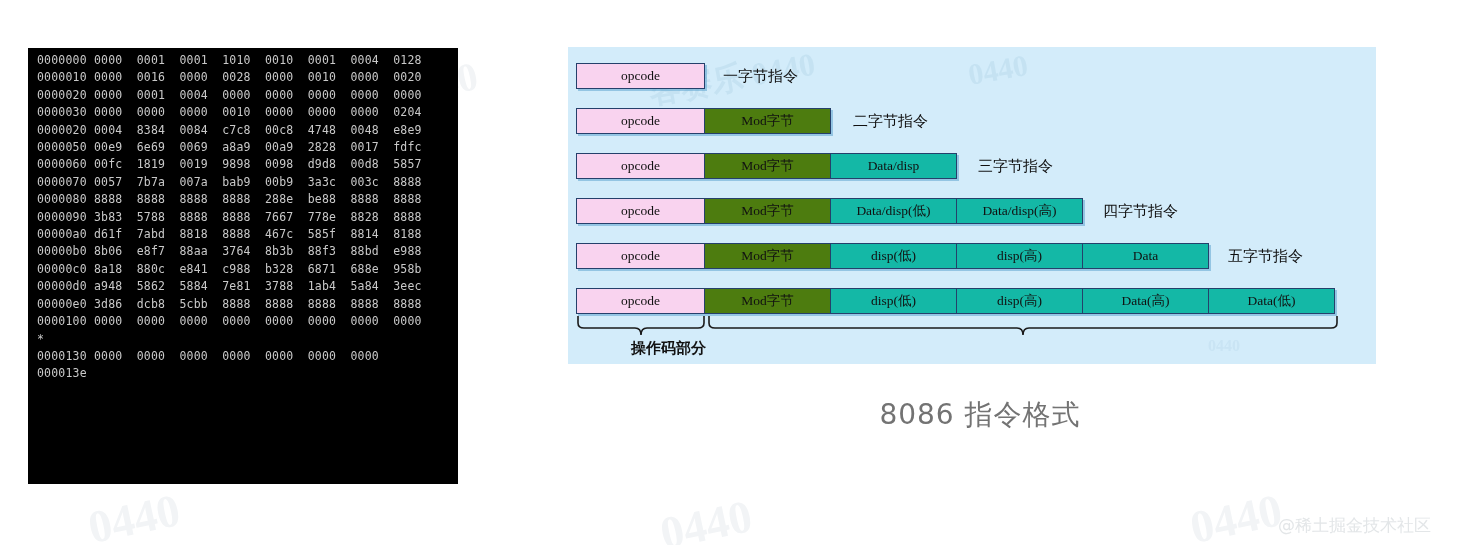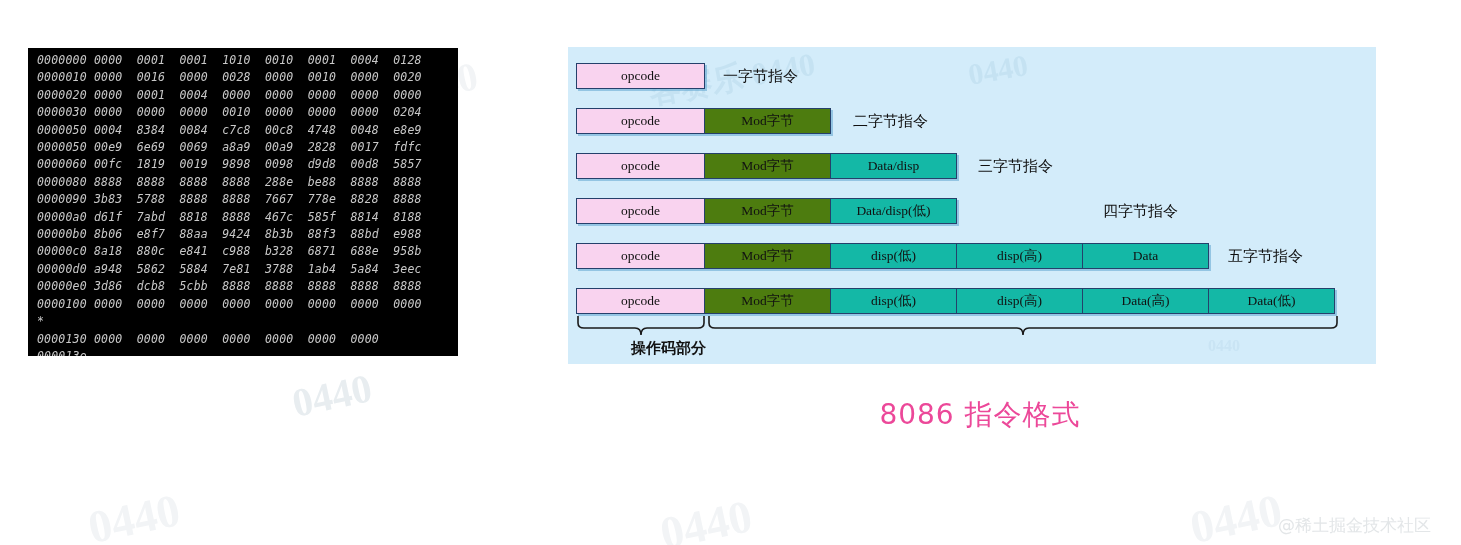--- a/index.html
+++ b/index.html
@@ -18,27 +18,26 @@
     font-weight:bold;
     white-space:nowrap;
     pointer-events:none;
     user-select:none;
     z-index:0;
   }
 
   
   #hexdump{
     position:absolute;left:28px;top:48px;
-    width:430px;height:308px;
+    width:430px;height:436px;
     background:#000000;
     z-index:2;
     padding:4px 0 0 0;
     box-sizing:border-box;
     overflow:hidden;
-    font-style:italic;
   }
   #hexdump .hline{
     font-family:"DejaVu Sans Mono","Liberation Mono",monospace;
     font-size:11.5px;
     line-height:17.4px;
     color:#c9c9c9;
     white-space:pre;
     padding-left:9px;
     letter-spacing:0.2px;
   }
@@ -100,21 +99,21 @@
     text-align:right;
   }
 
   
   #caption{
     position:absolute;
     left:700px;top:396px;width:560px;
     text-align:center;
     font-family:"DejaVu Sans","Liberation Sans",sans-serif;
     font-size:28px;
-    color:#ec4899;
+    color:#737373;
     letter-spacing:1px;
     z-index:3;
     white-space:nowrap;
   }
 
   
   #credit{
     position:absolute;right:30px;bottom:8px;
     font-family:"DejaVu Sans","Liberation Sans",sans-serif;
     font-size:17px;
@@ -130,27 +129,28 @@
 <div class="wm" style="left:660px;top:498px;font-size:46px;transform:rotate(-12deg);">0440</div>
 <div class="wm" style="left:1190px;top:492px;font-size:46px;transform:rotate(-12deg);">0440</div>
 <div class="wm" style="left:292px;top:372px;font-size:40px;transform:rotate(-12deg);color:#e8edf0;">0440</div>
 <div class="wm" style="left:398px;top:60px;font-size:40px;transform:rotate(-12deg);">0440</div>
 
 <div id="hexdump">
   <div class="hline">0000000 0000  0001  0001  1010  0010  0001  0004  0128</div>
   <div class="hline">0000010 0000  0016  0000  0028  0000  0010  0000  0020</div>
   <div class="hline">0000020 0000  0001  0004  0000  0000  0000  0000  0000</div>
   <div class="hline">0000030 0000  0000  0000  0010  0000  0000  0000  0204</div>
-  <div class="hline">0000050 0004  8384  0084  c7c8  00c8  4748  0048  e8e9</div>
+  <div class="hline">0000020 0004  8384  0084  c7c8  00c8  4748  0048  e8e9</div>
   <div class="hline">0000050 00e9  6e69  0069  a8a9  00a9  2828  0017  fdfc</div>
   <div class="hline">0000060 00fc  1819  0019  9898  0098  d9d8  00d8  5857</div>
+  <div class="hline">0000070 0057  7b7a  007a  bab9  00b9  3a3c  003c  8888</div>
   <div class="hline">0000080 8888  8888  8888  8888  288e  be88  8888  8888</div>
   <div class="hline">0000090 3b83  5788  8888  8888  7667  778e  8828  8888</div>
   <div class="hline">00000a0 d61f  7abd  8818  8888  467c  585f  8814  8188</div>
-  <div class="hline">00000b0 8b06  e8f7  88aa  9424  8b3b  88f3  88bd  e988</div>
+  <div class="hline">00000b0 8b06  e8f7  88aa  3764  8b3b  88f3  88bd  e988</div>
   <div class="hline">00000c0 8a18  880c  e841  c988  b328  6871  688e  958b</div>
   <div class="hline">00000d0 a948  5862  5884  7e81  3788  1ab4  5a84  3eec</div>
   <div class="hline">00000e0 3d86  dcb8  5cbb  8888  8888  8888  8888  8888</div>
   <div class="hline">0000100 0000  0000  0000  0000  0000  0000  0000  0000</div>
   <div class="hline">*</div>
   <div class="hline blank"></div>
   <div class="hline">0000130 0000  0000  0000  0000  0000  0000  0000</div>
   <div class="hline">000013e</div>
 </div>
 
@@ -175,20 +175,21 @@
     <div class="fmt-cell c-op" style="width:129px;">opcode</div>
     <div class="fmt-cell c-mod" style="width:126px;">Mod字节</div>
     <div class="fmt-cell c-data" style="width:126px;">Data/disp</div>
   </div>
   <div class="row-label" style="left:410px;top:106px;">三字节指令</div>
 
   <div class="fmt-row" style="left:8px;top:151px;">
     <div class="fmt-cell c-op" style="width:129px;">opcode</div>
     <div class="fmt-cell c-mod" style="width:126px;">Mod字节</div>
     <div class="fmt-cell c-data" style="width:126px;">Data/disp(低)</div>
+    <div class="fmt-cell c-data" style="width:126px;">Data/disp(高)</div>
   </div>
   <div class="row-label" style="left:535px;top:151px;">四字节指令</div>
 
   <div class="fmt-row" style="left:8px;top:196px;">
     <div class="fmt-cell c-op" style="width:129px;">opcode</div>
     <div class="fmt-cell c-mod" style="width:126px;">Mod字节</div>
     <div class="fmt-cell c-data" style="width:126px;">disp(低)</div>
     <div class="fmt-cell c-data" style="width:126px;">disp(高)</div>
     <div class="fmt-cell c-data" style="width:126px;">Data</div>
   </div>

